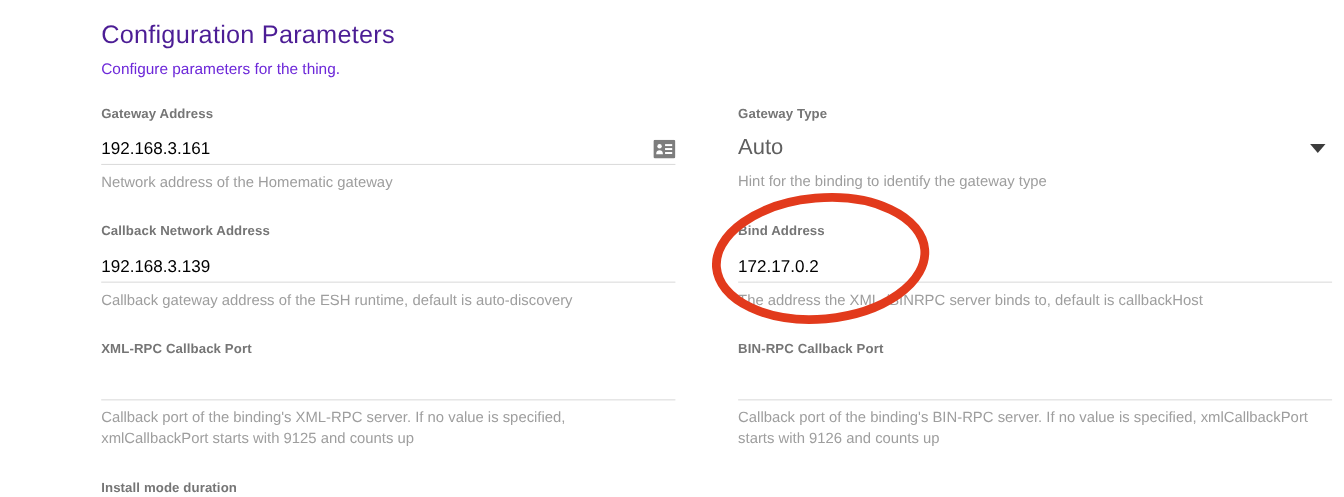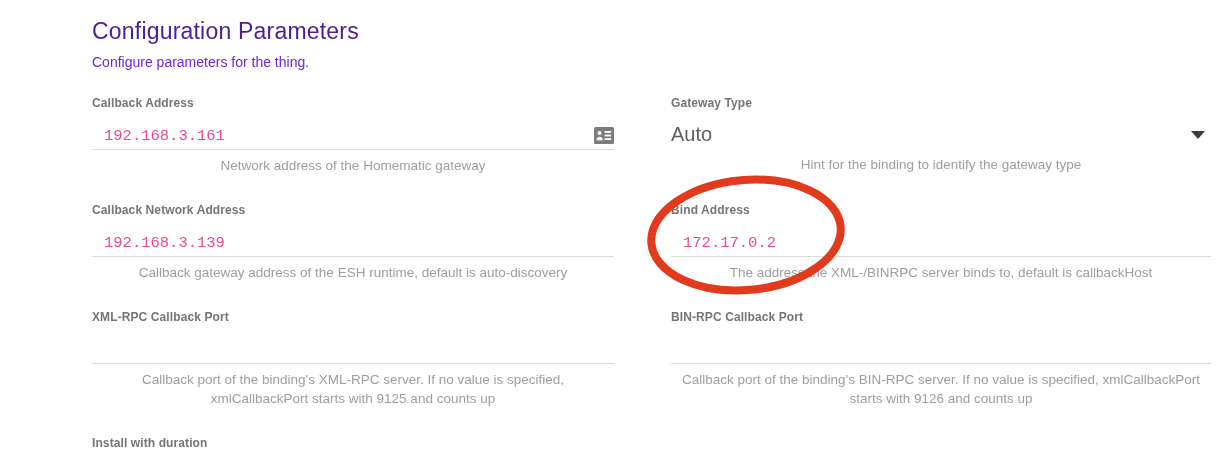--- a/index.html
+++ b/index.html
@@ -51,32 +51,31 @@
     display: flex;
     align-items: center;
     height: 27px;
     border-bottom: 1px solid #dcdcdc;
   }
   .input-row input {
     flex: 1;
     border: none;
     outline: none;
     padding: 0;
-    margin: 12px;
-    font-family: Liberation Mono, monospace;
+    margin: 0;
+    font-family: Liberation Sans, sans-serif;
     font-size: 15.5px;
-    color: #ec4899;
+    color: #000000;
     background: transparent;
   }
   .field-helper {
     margin-top: 6px;
     font-size: 13.5px;
     line-height: 19px;
     color: #9e9e9e;
-    text-align: center;
   }
   
   .select-row {
     margin-top: 9px;
     display: flex;
     align-items: center;
     justify-content: space-between;
     height: 29px;
     cursor: pointer;
     gap: 18px;
@@ -111,21 +110,21 @@
 <body>
 
 <div class="screen">
   <div class="content">
     <div class="page-title">Configuration Parameters</div>
     <div class="page-subtitle">Configure parameters for the thing.</div>
 
     <div class="form-grid">
 
       <div class="field-group">
-        <div class="field-label">Callback Address</div>
+        <div class="field-label">Gateway Address</div>
         <div class="input-row">
           <input type="text" value="192.168.3.161" style="">
           <svg class="picker-icon" viewBox="0 0 20 17">
             <path fill="#7d7d7d" d="M1.5 0h17A1.5 1.5 0 0 1 20 1.5v14a1.5 1.5 0 0 1-1.5 1.5h-17A1.5 1.5 0 0 1 0 15.5v-14A1.5 1.5 0 0 1 1.5 0z"></path>
             <circle cx="5.6" cy="6" r="2" fill="#ffffff"></circle>
             <path fill="#ffffff" d="M2.6 12.6c0-1.8 1.4-2.9 3-2.9s3 1.1 3 2.9v.6h-6z"></path>
             <rect x="10.6" y="4" width="6.5" height="1.8" fill="#ffffff"></rect>
             <rect x="10.6" y="7.6" width="6.5" height="1.8" fill="#ffffff"></rect>
             <rect x="10.6" y="11.2" width="6.5" height="1.8" fill="#ffffff"></rect>
           </svg>
@@ -168,21 +167,21 @@
 
       <div class="field-group">
         <div class="field-label">BIN-RPC Callback Port</div>
         <div class="input-row">
           <input type="text" value="" style="">
         </div>
         <div class="field-helper">Callback port of the binding's BIN-RPC server. If no value is specified, xmlCallbackPort starts with 9126 and counts up</div>
       </div>
 
       <div class="field-group">
-        <div class="field-label">Install with duration</div>
+        <div class="field-label">Install mode duration</div>
 
       </div>
 
       <div></div>
     </div>
   </div>
 
   <svg class="annotation-ellipse" width="208" height="130" viewBox="0 0 208 130">
     <ellipse cx="103" cy="64" rx="95" ry="55" fill="none" stroke="#e23a1c" stroke-width="8" stroke-linecap="round" transform="rotate(-5 103 64)"></ellipse>
   </svg>

